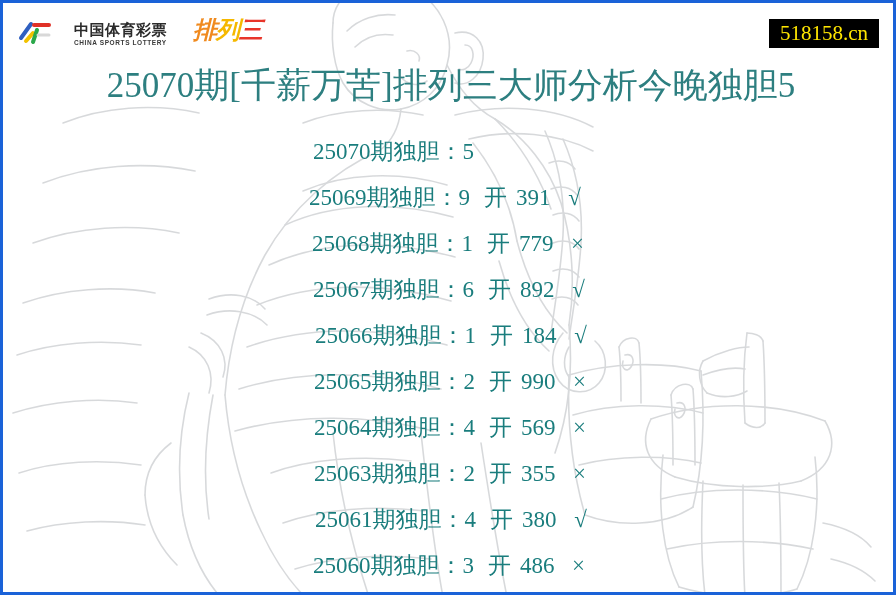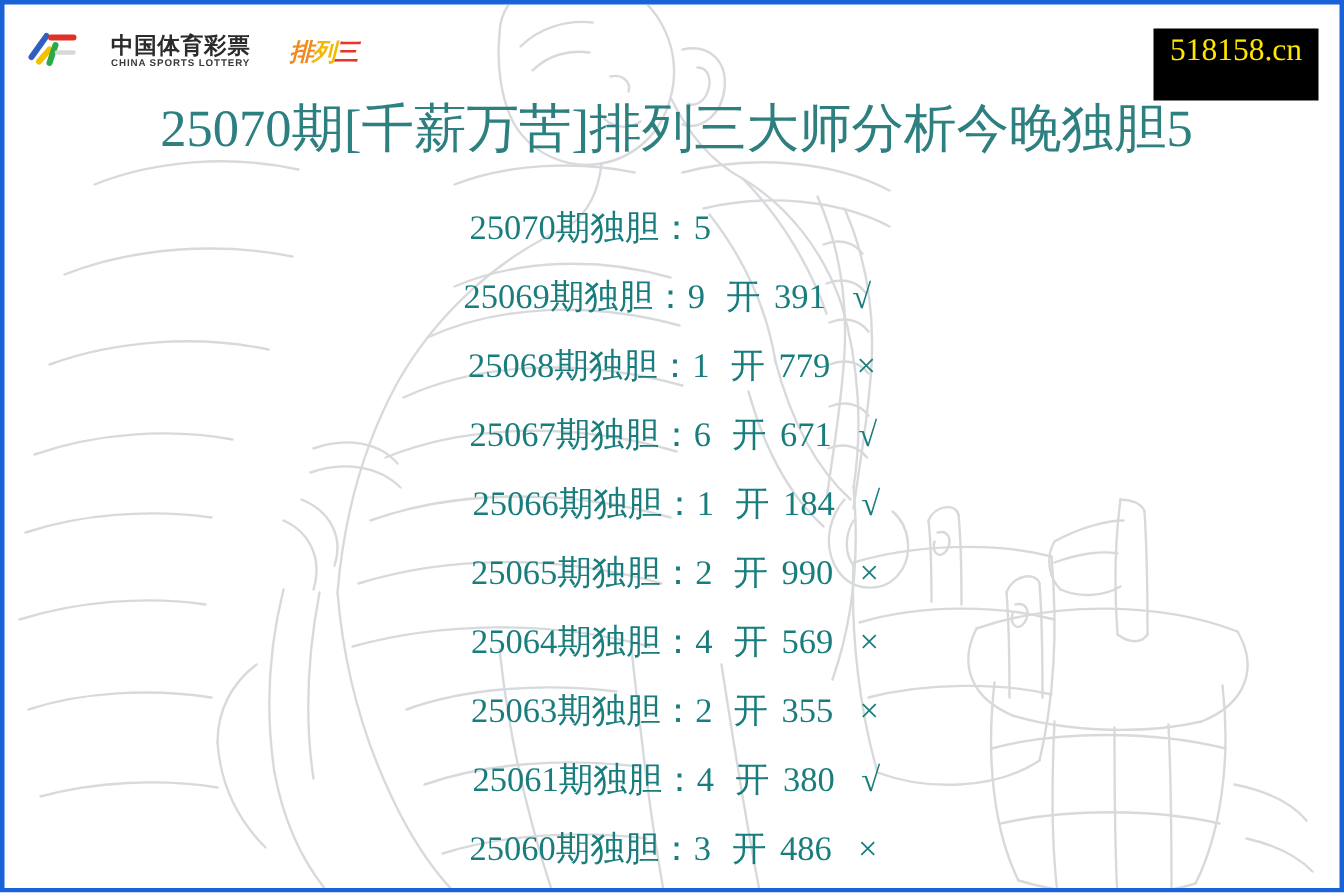--- a/index.html
+++ b/index.html
@@ -69,40 +69,40 @@
   #logo-en {
     font-family: "Liberation Sans", sans-serif;
     font-size: 6.5px;
     font-weight: bold;
     color: #3a3a3a;
     letter-spacing: 0.6px;
     margin-top: 2px;
   }
   #logo-game {
     font-family: "DejaVu Sans", "Liberation Sans", sans-serif;
-    font-size: 16px;
+    font-size: 24px;
     font-weight: bold;
     font-style: italic;
     margin-left: 4px;
     letter-spacing: -1px;
   }
   #logo-game .g1 { color: #f08a1e; }
   #logo-game .g2 { color: #f5b800; }
   #logo-game .g3 { color: #e8352a; }
 
   #watermark {
     position: absolute;
     right: 20px;
     top: 16px;
     background: #000000;
     color: #ffe600;
     font-family: "Liberation Serif", serif;
     font-size: 21px;
     line-height: 1;
-    padding: 4px 11px 23px 11px;
+    padding: 4px 11px 4px 11px;
     letter-spacing: 0px;
     white-space: nowrap;
   }
 
   
   #title {
     position: absolute;
     left: 0;
     top: 60px;
     width: 896px;
@@ -285,21 +285,21 @@
 
     <div id="watermark">518158.cn</div>
   </div>
 
   <div id="title">25070期[千薪万苦]排列三大师分析今晚独胆5</div>
 
   <div id="rows">
       <div class="row" style="padding-left: 310px;"><span class="seg">25070期独胆：</span><span class="seg">5</span></div>
       <div class="row" style="padding-left: 306px;"><span class="seg">25069期独胆：</span><span class="seg">9</span><span class="gap-m"></span><span class="seg">开</span><span class="gap-s"></span><span class="seg">391</span><span class="gap-m"></span><span class="mark">√</span></div>
       <div class="row" style="padding-left: 309px;"><span class="seg">25068期独胆：</span><span class="seg">1</span><span class="gap-m"></span><span class="seg">开</span><span class="gap-s"></span><span class="seg">779</span><span class="gap-m"></span><span class="mark">×</span></div>
-      <div class="row" style="padding-left: 310px;"><span class="seg">25067期独胆：</span><span class="seg">6</span><span class="gap-m"></span><span class="seg">开</span><span class="gap-s"></span><span class="seg">671</span><span class="gap-m"></span><span class="mark">√</span></div>
+      <div class="row" style="padding-left: 310px;"><span class="seg">25067期独胆：</span><span class="seg">6</span><span class="gap-m"></span><span class="seg">开</span><span class="gap-s"></span><span class="seg">892</span><span class="gap-m"></span><span class="mark">√</span></div>
       <div class="row" style="padding-left: 312px;"><span class="seg">25066期独胆：</span><span class="seg">1</span><span class="gap-m"></span><span class="seg">开</span><span class="gap-s"></span><span class="seg">184</span><span class="gap-m"></span><span class="mark">√</span></div>
       <div class="row" style="padding-left: 311px;"><span class="seg">25065期独胆：</span><span class="seg">2</span><span class="gap-m"></span><span class="seg">开</span><span class="gap-s"></span><span class="seg">990</span><span class="gap-m"></span><span class="mark">×</span></div>
       <div class="row" style="padding-left: 311px;"><span class="seg">25064期独胆：</span><span class="seg">4</span><span class="gap-m"></span><span class="seg">开</span><span class="gap-s"></span><span class="seg">569</span><span class="gap-m"></span><span class="mark">×</span></div>
       <div class="row" style="padding-left: 311px;"><span class="seg">25063期独胆：</span><span class="seg">2</span><span class="gap-m"></span><span class="seg">开</span><span class="gap-s"></span><span class="seg">355</span><span class="gap-m"></span><span class="mark">×</span></div>
       <div class="row" style="padding-left: 312px;"><span class="seg">25061期独胆：</span><span class="seg">4</span><span class="gap-m"></span><span class="seg">开</span><span class="gap-s"></span><span class="seg">380</span><span class="gap-m"></span><span class="mark">√</span></div>
       <div class="row" style="padding-left: 310px;"><span class="seg">25060期独胆：</span><span class="seg">3</span><span class="gap-m"></span><span class="seg">开</span><span class="gap-s"></span><span class="seg">486</span><span class="gap-m"></span><span class="mark">×</span></div>
     </div>
 
 </div>
 

